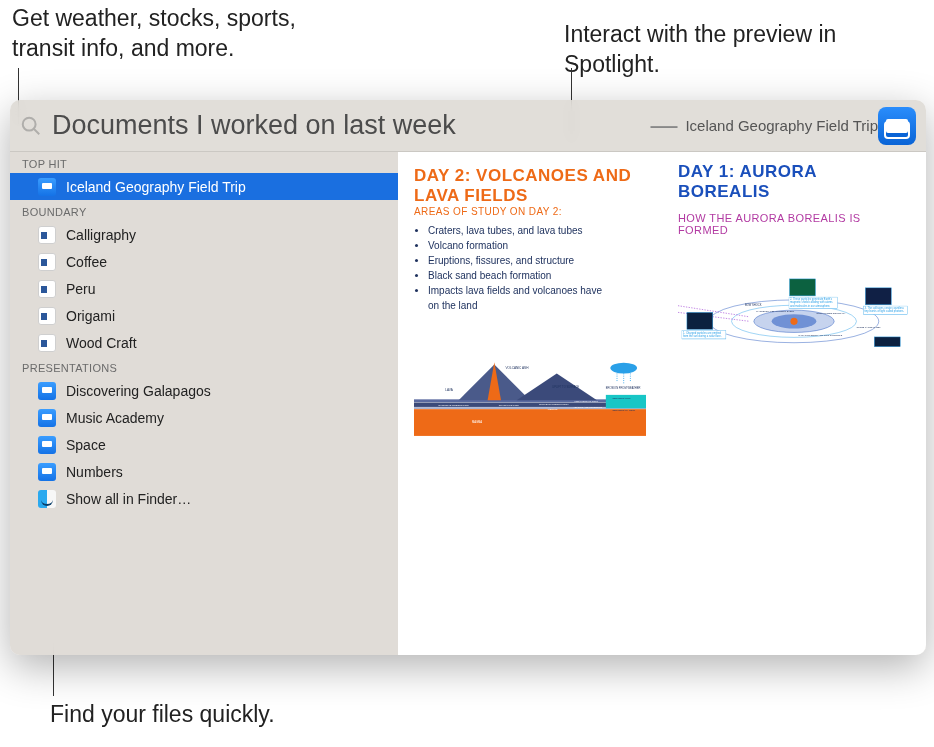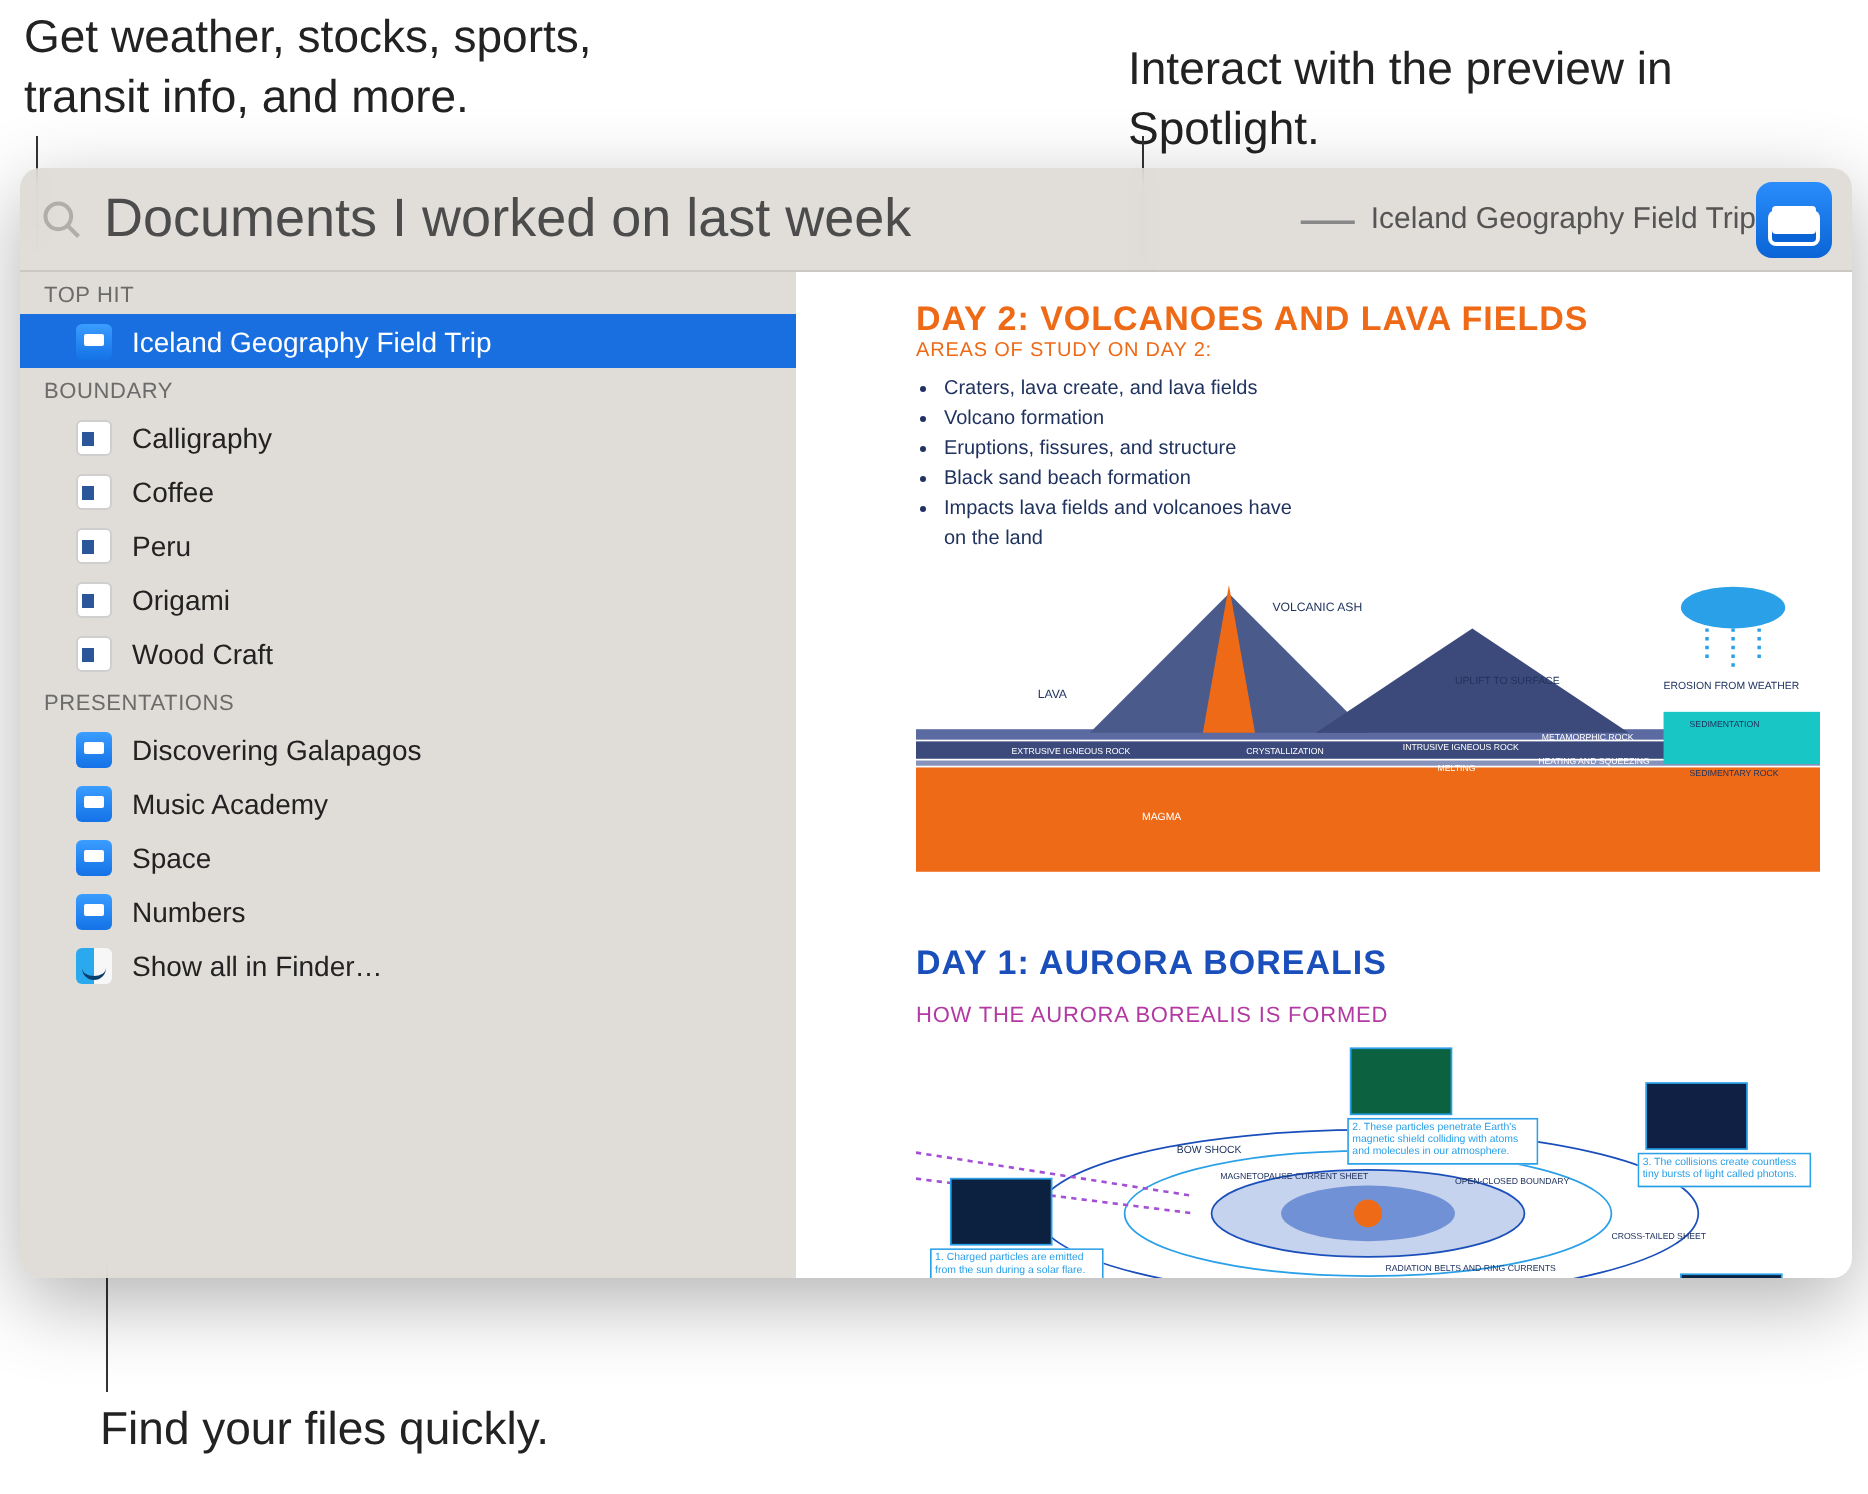--- a/index.html
+++ b/index.html
@@ -17,21 +17,21 @@
     color: #222;
     line-height: 1.3;
   }
   .callout-line {
     position: absolute;
     background: #333;
   }
   .spotlight-window {
     position: absolute;
     left: 10px;
-    top: 84px;
+    top: 100px;
     width: 916px;
     height: 555px;
     background: rgba(220, 216, 210, 0.85);
     border-radius: 10px;
     overflow: hidden;
     box-shadow: 0 12px 40px rgba(0,0,0,0.3);
     display: flex;
     flex-direction: column;
     backdrop-filter: blur(6px);
   }
@@ -119,23 +119,22 @@
   .icon-finder {
     background: linear-gradient(90deg,#2aa9ef 50%, #f7f7f7 50%);
     position: relative; overflow: hidden;
   }
   .icon-finder::after{
     content:""; position:absolute; left:3px; top:10px; width:12px; height:4px;
     border-bottom: 2px solid #0a3f6b; border-radius: 0 0 10px 10px;
   }
   .preview-col {
     flex: 1; background: #fff;
-    display: flex; flex-direction: column;
+    display: flex; flex-direction: row;
     overflow: hidden;
-    padding-left: 44px;
   }
   .slide {
     padding: 14px 16px 10px 16px;
   }
   .slide-title {
     font-size: 17px; letter-spacing: 0.5px;
     color: #ee6a17; font-weight: 600;
     font-family: "Arial Narrow", Arial, sans-serif;
   }
   .slide-sub {
@@ -245,21 +244,21 @@
     </div>
 
     <div class="preview-col">
 
       <div class="slide">
         <div class="slide-title">DAY 2: VOLCANOES AND LAVA FIELDS</div>
         <div style="display:flex; gap:10px;">
           <div style="width:200px;">
             <div class="slide-sub">AREAS OF STUDY ON DAY 2:</div>
             <ul class="bullets">
-              <li>Craters, lava create, and lava fields</li>
+              <li>Craters, lava tubes, and lava tubes</li>
               <li>Volcano formation</li>
               <li>Eruptions, fissures, and structure</li>
               <li>Black sand beach formation</li>
               <li>Impacts lava fields and volcanoes have on the land</li>
             </ul>
           </div>
           <div style="flex:1;"></div>
         </div>
         <svg class="volcano-art" viewBox="0 0 520 170">
           <rect x="0" y="110" width="520" height="60" fill="#ee6a17"></rect>

